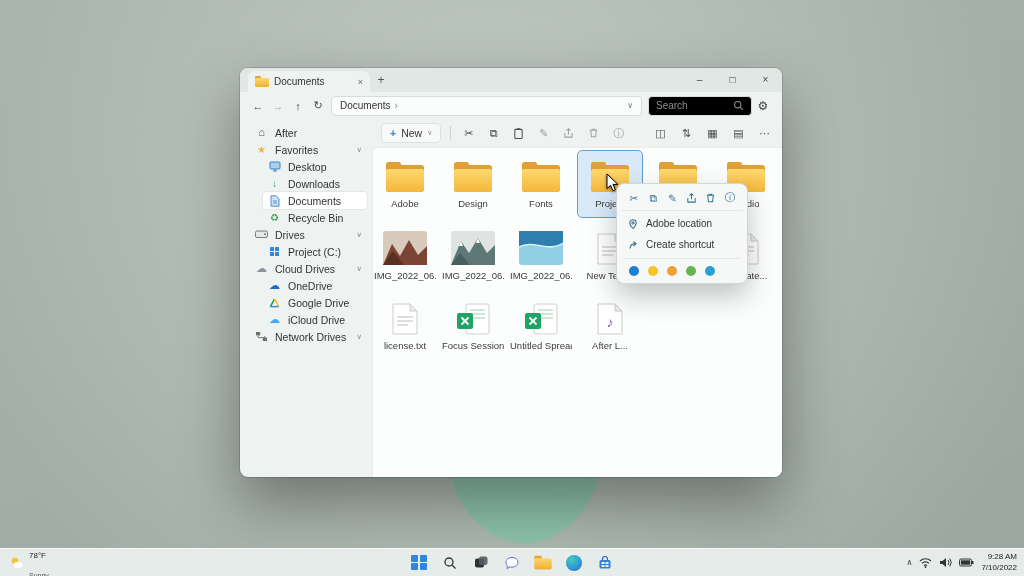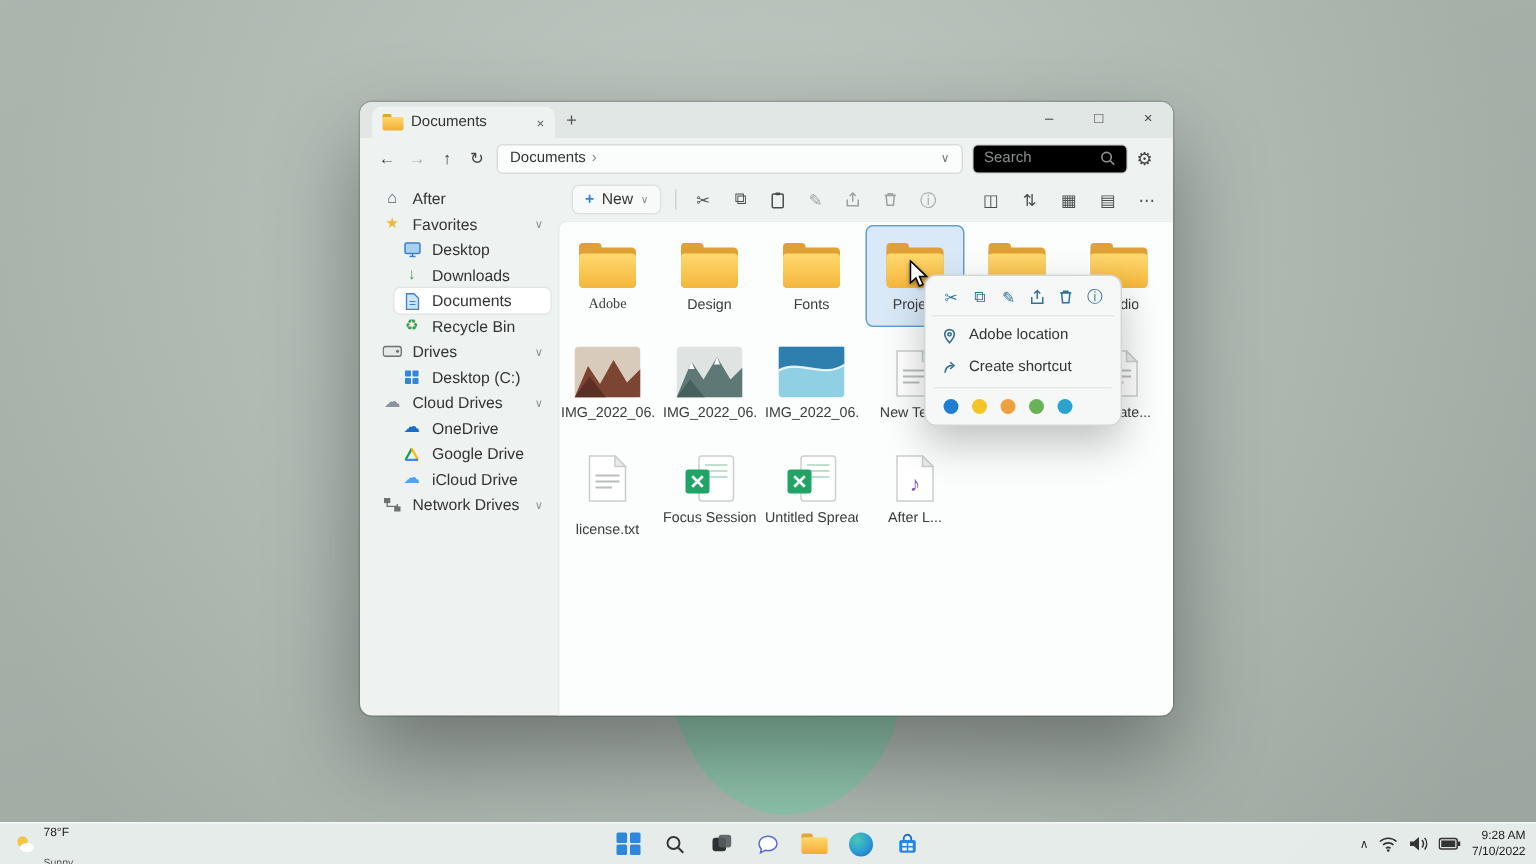--- a/index.html
+++ b/index.html
@@ -208,21 +208,21 @@
         </div>
         <div class="side-item ind">
           <span class="si-ic">
               <span class="win-sq">
                 <i></i>
                 <i></i>
                 <i></i>
                 <i></i>
               </span>
             </span>
-          <span>Desktop (C:)</span>
+          <span>Project (C:)</span>
         </div>
         <div class="side-item">
           <span class="si-ic ic-cloud">☁</span>
           <span>Cloud Drives</span>
           <span class="si-chev">∨</span>
         </div>
         <div class="side-item ind">
           <span class="si-ic ic-od">☁</span>
           <span>OneDrive</span>
         </div>
@@ -290,21 +290,21 @@
             <span class="cb-ic">◫</span>
             <span class="cb-ic">⇅</span>
             <span class="cb-ic">▦</span>
             <span class="cb-ic">▤</span>
             <span class="cb-ic">⋯</span>
           </div>
         </div>
 
         <div class="content">
 
-          <div class="cell" style="left:1px;top:4px;font-family:Liberation Serif, serif;">
+          <div class="cell" style="left:1px;top:4px;">
             <div class="icw">
                 <div class="folder">
                   <div class="f-tab"></div>
                   <div class="f-back"></div>
                   <div class="f-front"></div>
                 </div>
               </div>
             <div class="nm">Adobe</div>
           </div>
           <div class="cell" style="left:69px;top:4px;">
@@ -404,21 +404,21 @@
             <div class="icw">
                 <svg width="26" height="32">
                   <path d="M1 1h17l7 7v23H1z" fill="#fff" stroke="#c9cecd"></path>
                   <path d="M18 1l7 7h-7z" fill="#e9eceb" stroke="#c9cecd"></path>
                   <path d="M5 14h16M5 18h16M5 22h11" stroke="#b9bfbe" stroke-width="1.2"></path>
                 </svg>
               </div>
             <div class="nm">of Skate...</div>
           </div>
 
-          <div class="cell" style="left:1px;top:146px;justify-content:space-between;">
+          <div class="cell" style="left:1px;top:146px;">
             <div class="icw">
                 <svg width="26" height="32">
                   <path d="M1 1h17l7 7v23H1z" fill="#fff" stroke="#c9cecd"></path>
                   <path d="M18 1l7 7h-7z" fill="#e9eceb" stroke="#c9cecd"></path>
                   <path d="M5 14h16M5 18h16M5 22h11" stroke="#b9bfbe" stroke-width="1.2"></path>
                 </svg>
               </div>
             <div class="nm">license.txt</div>
           </div>
           <div class="cell" style="left:69px;top:146px;">

